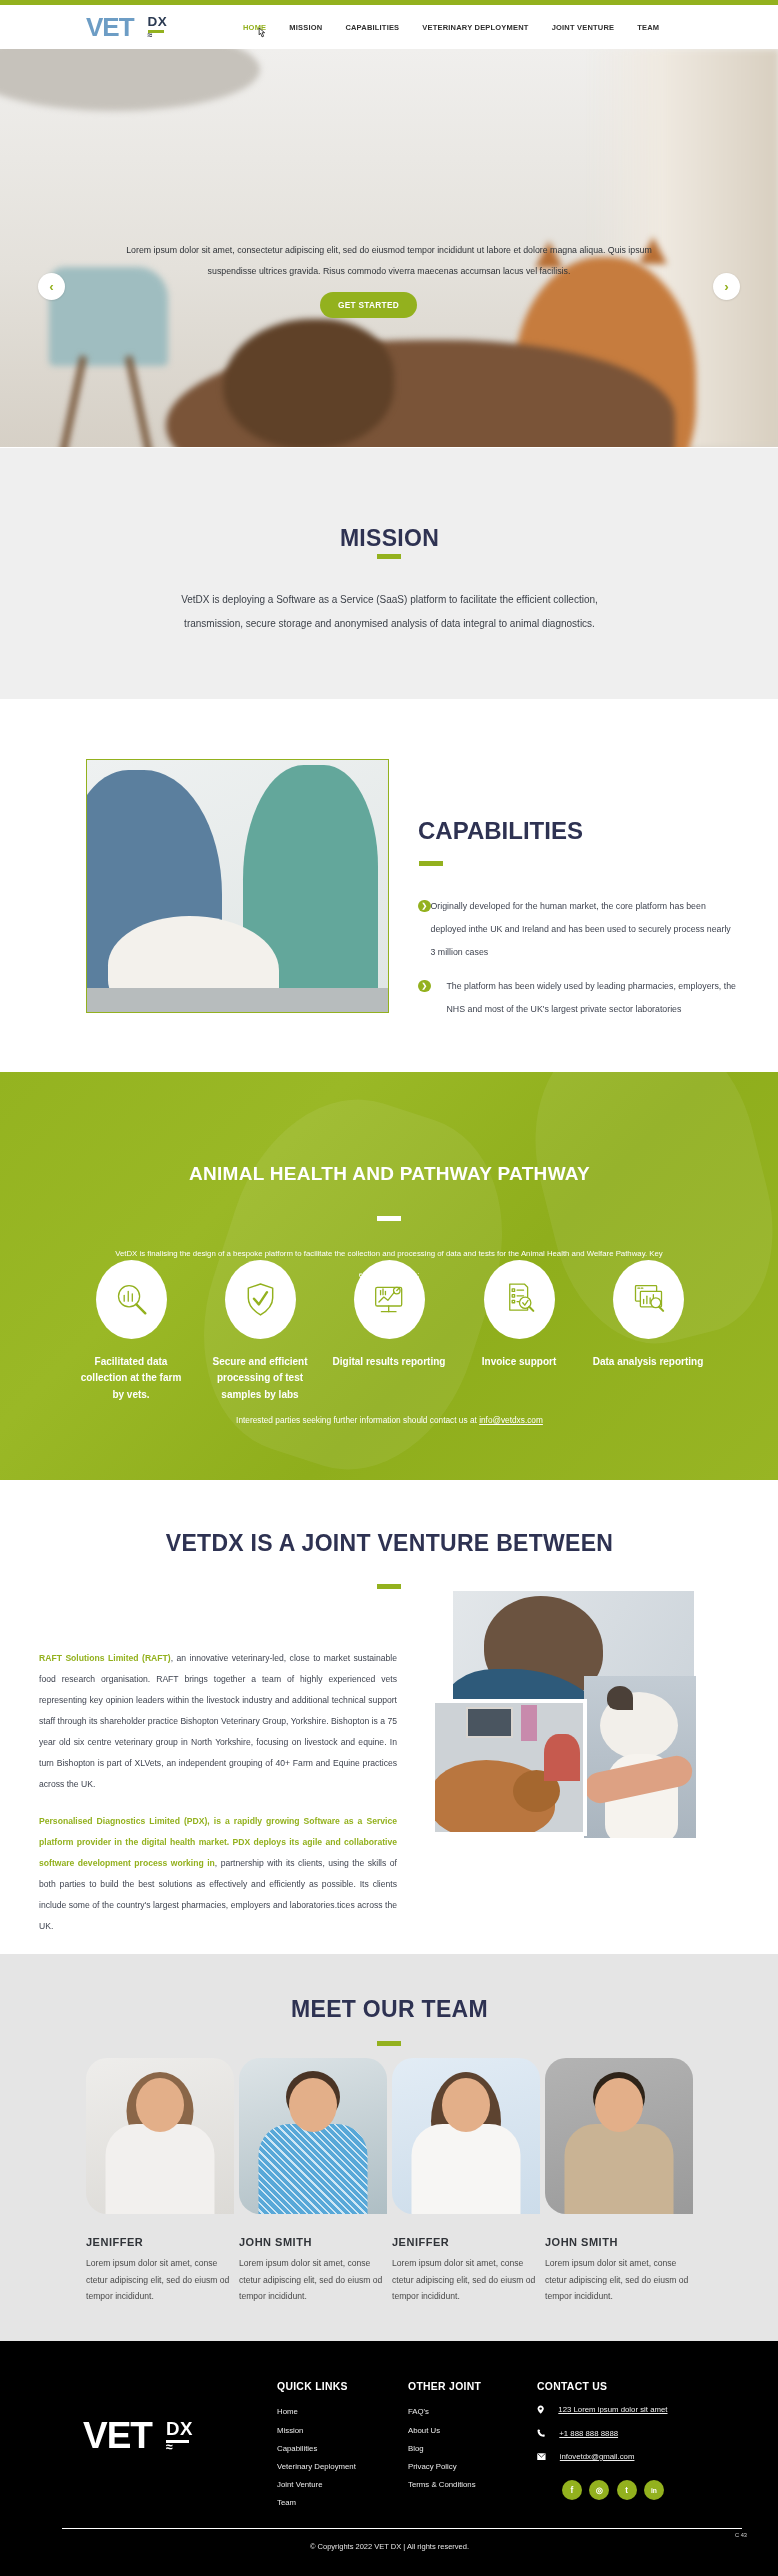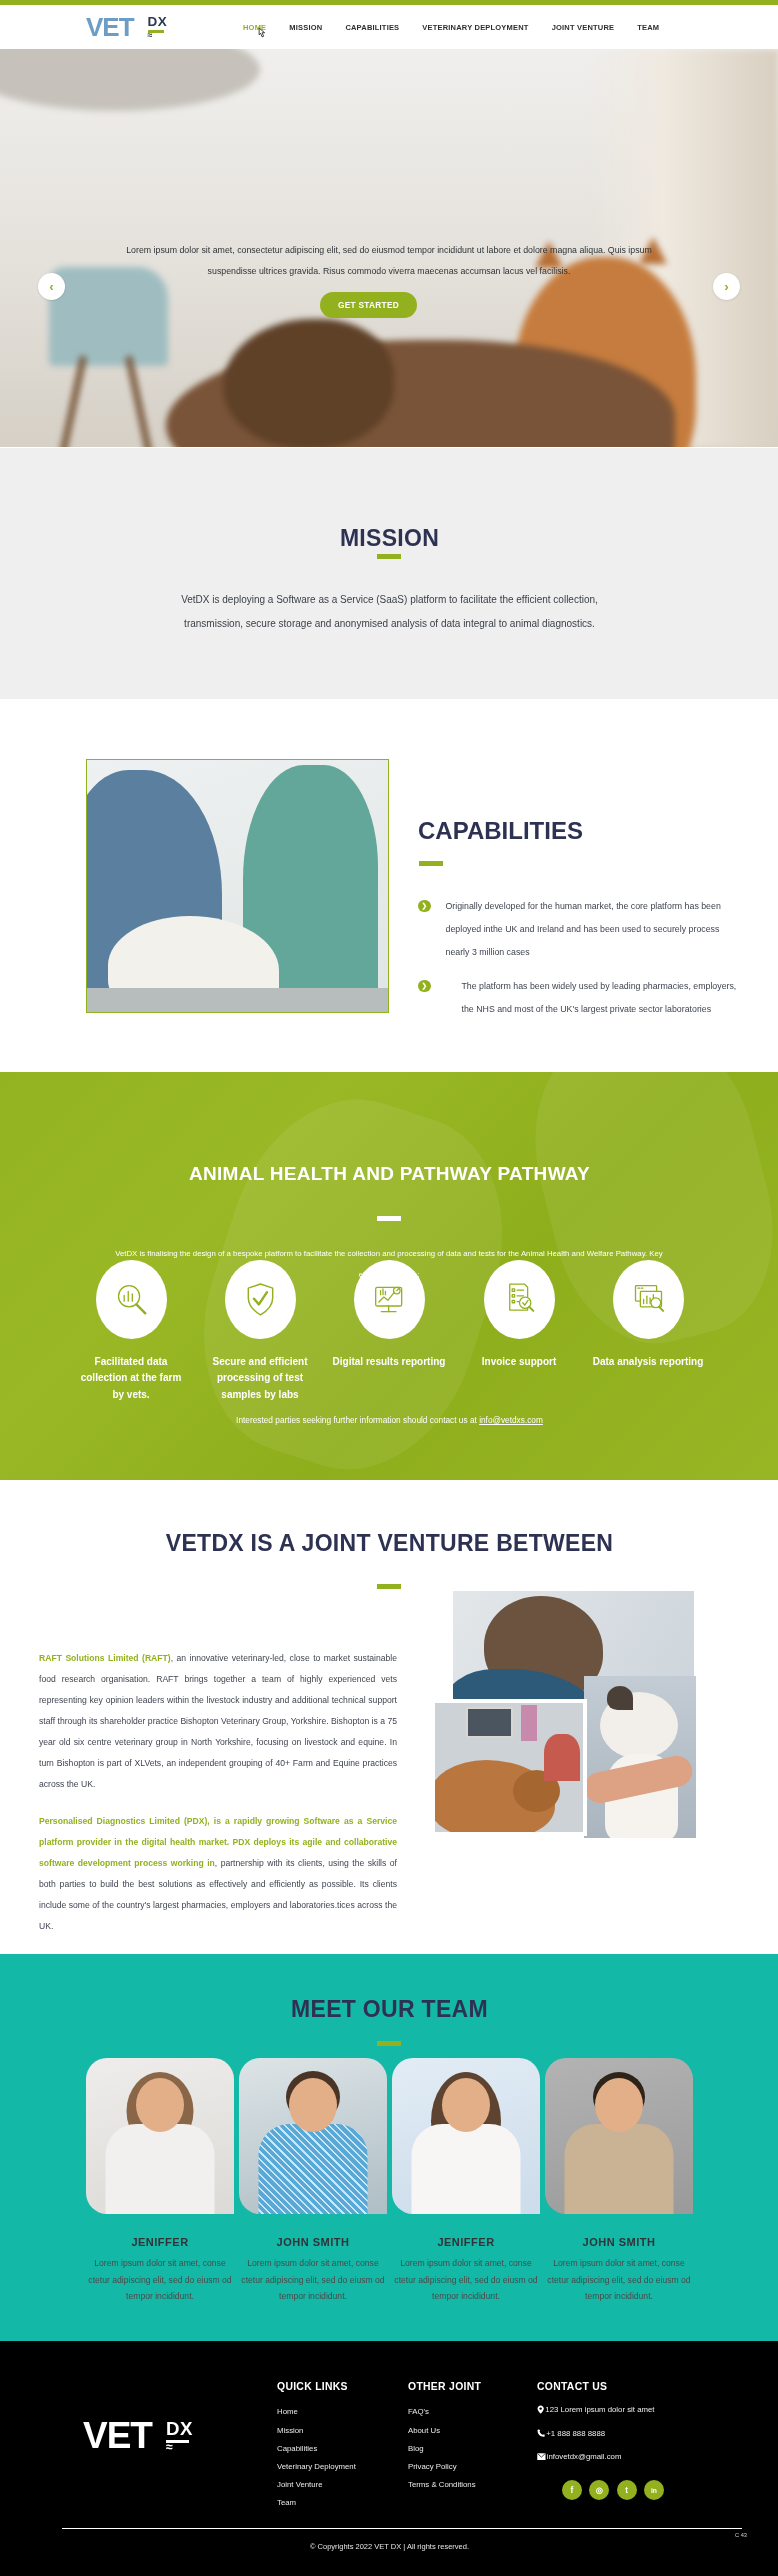--- a/index.html
+++ b/index.html
@@ -58,21 +58,21 @@
 
   
   #capab{left:0;top:699px;width:779px;height:372px;background:#fff;}
   .capab-photo{position:absolute;left:86px;top:60px;width:303px;height:254px;border:1.6px solid #93b11e;
                background:#e9ecec;overflow:hidden;}
   .capab-title{position:absolute;left:418px;top:118px;font-size:24px;font-weight:800;color:#2e3252;}
   #capab .green-bar{position:absolute;left:419px;top:162px;}
   .bullet{position:absolute;left:418px;width:327px;display:flex;}
   .bullet-ico{width:12.5px;height:12.5px;border-radius:50%;background:#93b11e;color:#fff;flex:0 0 12.5px;
               display:flex;align-items:center;justify-content:center;font-size:6.7px;font-weight:bold;margin-top:4.7px;}
-  .bullet-txt{margin-left:15px;font-size:8.8px;line-height:23px;color:#3f4450;width:301px;}
+  .bullet-txt{margin-left:0;font-size:8.8px;line-height:23px;color:#3f4450;width:301px;}
 
   
   #deploy{left:0;top:1072px;width:779px;height:409px;overflow:hidden;
           background:linear-gradient(135deg,#94b320 0%,#9ab826 30%,#8fae1c 60%,#98b524 100%);}
   .dep-shape{position:absolute;background:rgba(255,255,255,.07);border-radius:40%;}
   .dep-title{position:absolute;left:0;width:779px;text-align:center;color:#fff;font-size:19px;
              font-weight:800;letter-spacing:0.3px;}
   .dep-bar{position:absolute;left:377px;top:144px;width:24px;height:4.7px;background:#fff;}
   .dep-intro{position:absolute;left:114px;top:171px;width:550px;text-align:center;color:#fff;
              font-size:7.8px;line-height:21px;}
@@ -91,41 +91,41 @@
            color:#3f4450;text-align:justify;}
   .jv-text p{margin:0 0 15.6px 0;}
   .jv-green{color:#93b11e;font-weight:bold;}
   .jv-img{position:absolute;overflow:hidden;}
   #jv-img-a{left:453px;top:111px;width:241px;height:202px;background:#d8dde2;z-index:1;}
   #jv-img-c{left:584px;top:196px;width:112px;height:162px;background:#b9c3cc;z-index:2;}
   #jv-img-b{left:431px;top:219px;width:156px;height:137px;background:#fff;padding:4.2px;z-index:3;}
   #jv-img-b .inner{width:100%;height:100%;background:#cdd2d6;position:relative;overflow:hidden;}
 
   
-  #team{left:0;top:1954px;width:779px;height:388px;background:#14b8a6;}
+  #team{left:0;top:1954px;width:779px;height:388px;background:#e5e5e5;}
   #team .sec-title{position:absolute;top:42px;left:0;}
   #team .green-bar{position:absolute;top:87px;left:377px;}
-  .member{position:absolute;top:104px;width:148px;text-align:center;}
+  .member{position:absolute;top:104px;width:148px;}
   .member-photo{width:148px;height:156px;border-radius:21px 21px 0 21px;overflow:hidden;position:relative;}
   .member-name{margin-top:22px;font-size:11px;font-weight:800;color:#303338;letter-spacing:0.5px;}
   .member-desc{margin-top:7.3px;font-size:8.6px;line-height:16.6px;color:#4a4a4a;}
   .ph-head{position:absolute;left:50%;transform:translateX(-50%);top:20px;width:48px;height:54px;border-radius:50%;background:#e3af89;z-index:2;}
   .ph-hair{position:absolute;left:50%;transform:translateX(-50%);top:13.5px;width:58px;height:57px;border-radius:50%;z-index:1;}
   .ph-body{position:absolute;left:50%;transform:translateX(-50%);top:66px;width:109px;height:99px;border-radius:31px 31px 0 0;z-index:1;}
 
   
   #footer{left:0;top:2341px;width:779px;height:235px;background:#000;color:#fff;}
   .f-logo{position:absolute;left:83px;top:78px;display:flex;align-items:flex-start;}
   .f-logo .logo-vet{font-size:37px;color:#fff;line-height:33px;margin-left:0;}
   .f-logo .logo-dx{font-size:18.7px;color:#fff;line-height:17.7px;}
   .f-logo .logo-bar{background:#fff;width:23px;height:3.1px;margin-top:2.6px;}
   .f-logo .logo-wave{color:#fff;font-size:12.5px;line-height:7.3px;margin-top:1px;}
   .f-col-title{position:absolute;top:40px;font-size:10.4px;font-weight:800;letter-spacing:0.3px;color:#fff;}
   .f-link{position:absolute;font-size:7.8px;color:#e9e9e9;cursor:pointer;white-space:nowrap;}
-  .f-contact{position:absolute;display:flex;align-items:center;gap:1px;font-size:7.8px;color:#eee;}
+  .f-contact{position:absolute;display:flex;align-items:center;gap:14px;font-size:7.8px;color:#eee;text-decoration:underline;}
   .social-row{position:absolute;left:562px;top:139px;display:flex;gap:7.3px;}
   .social{width:20px;height:20px;border-radius:50%;background:#93b11e;display:flex;align-items:center;
           justify-content:center;color:#fff;font-weight:bold;font-size:8.3px;cursor:pointer;}
   .f-divider{position:absolute;left:62px;top:187px;width:680px;height:0.5px;background:#fff;}
   .f-copy{position:absolute;left:0;top:201px;width:779px;text-align:center;font-size:7.5px;color:#e5e5e5;}
   .f-marker{position:absolute;left:735px;top:191px;font-size:5.7px;color:#cfcfcf;}
 
   svg{display:block;}
 </style>
 </head>

